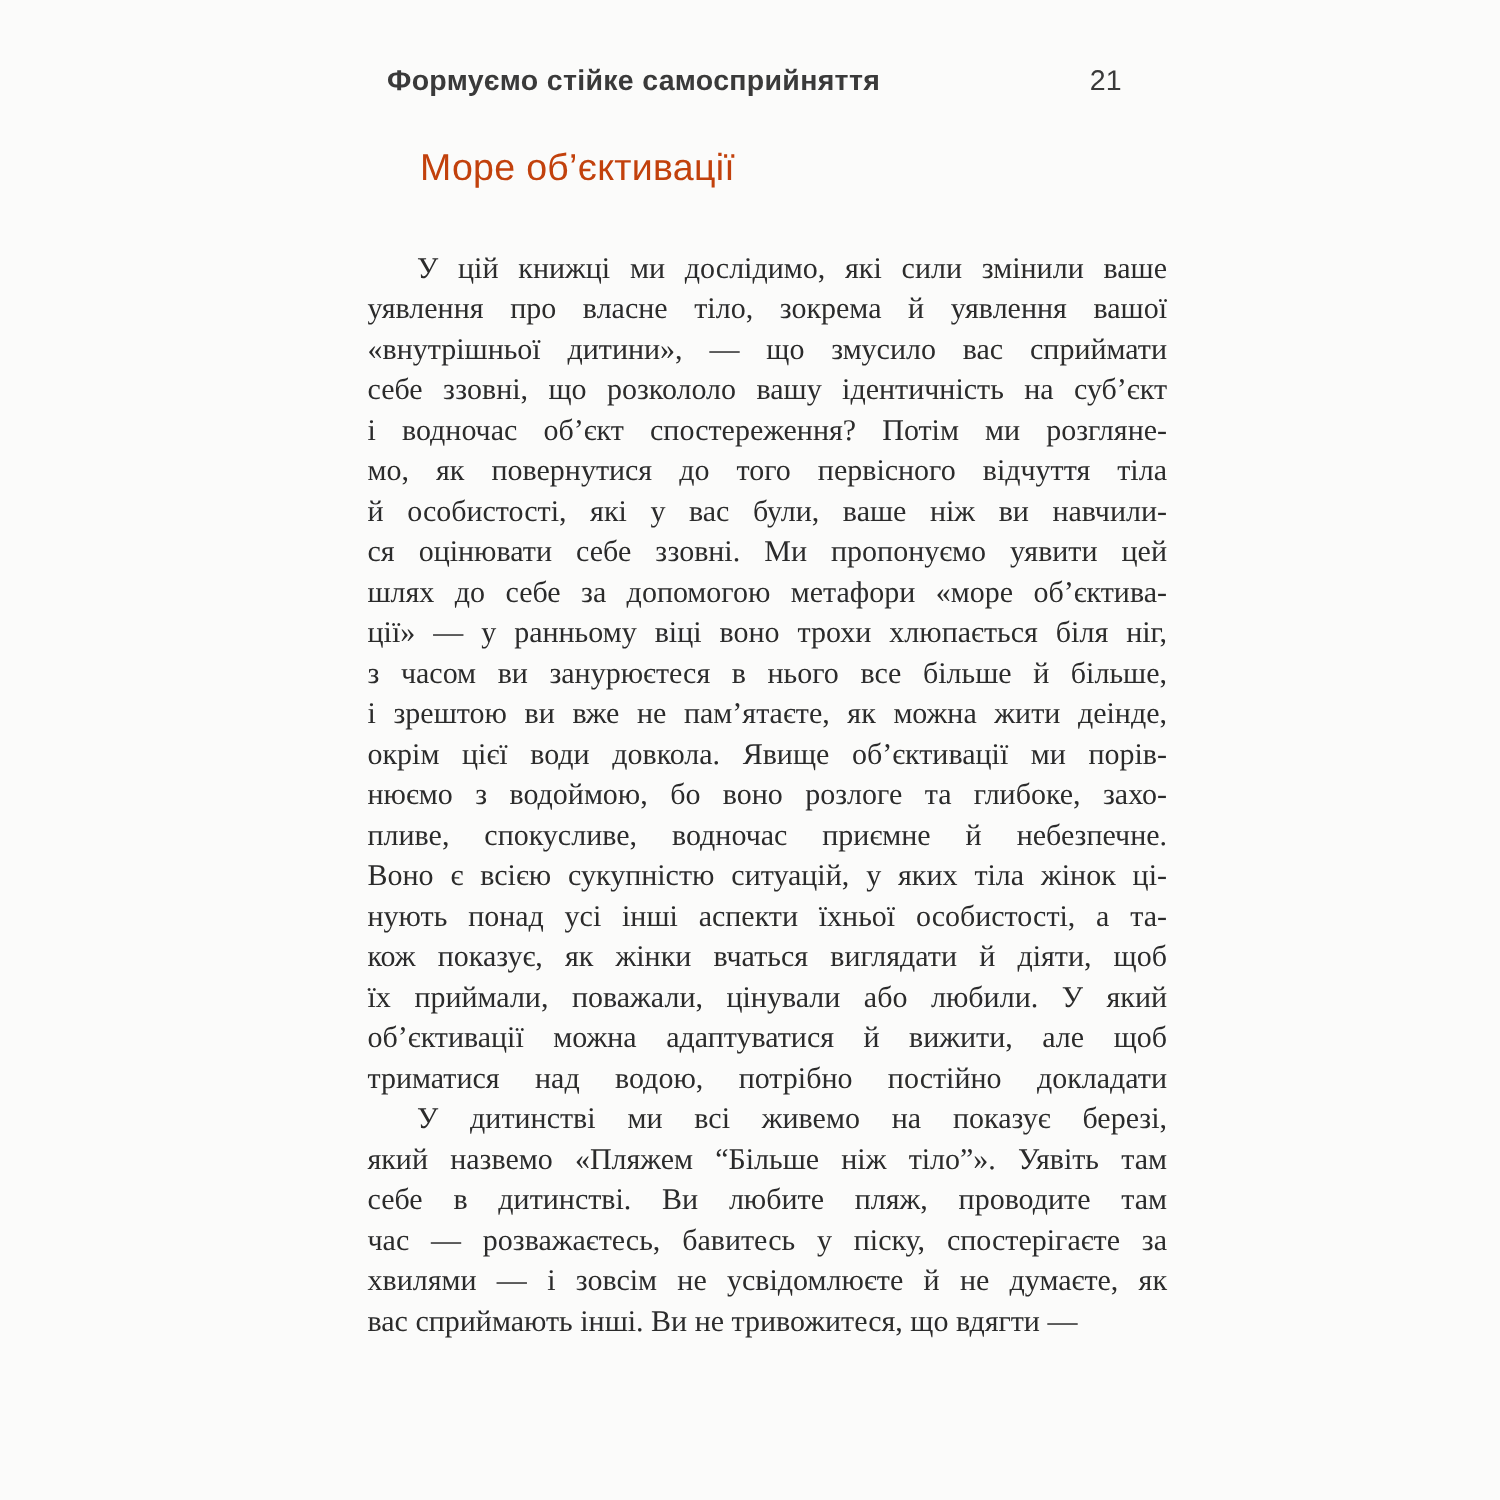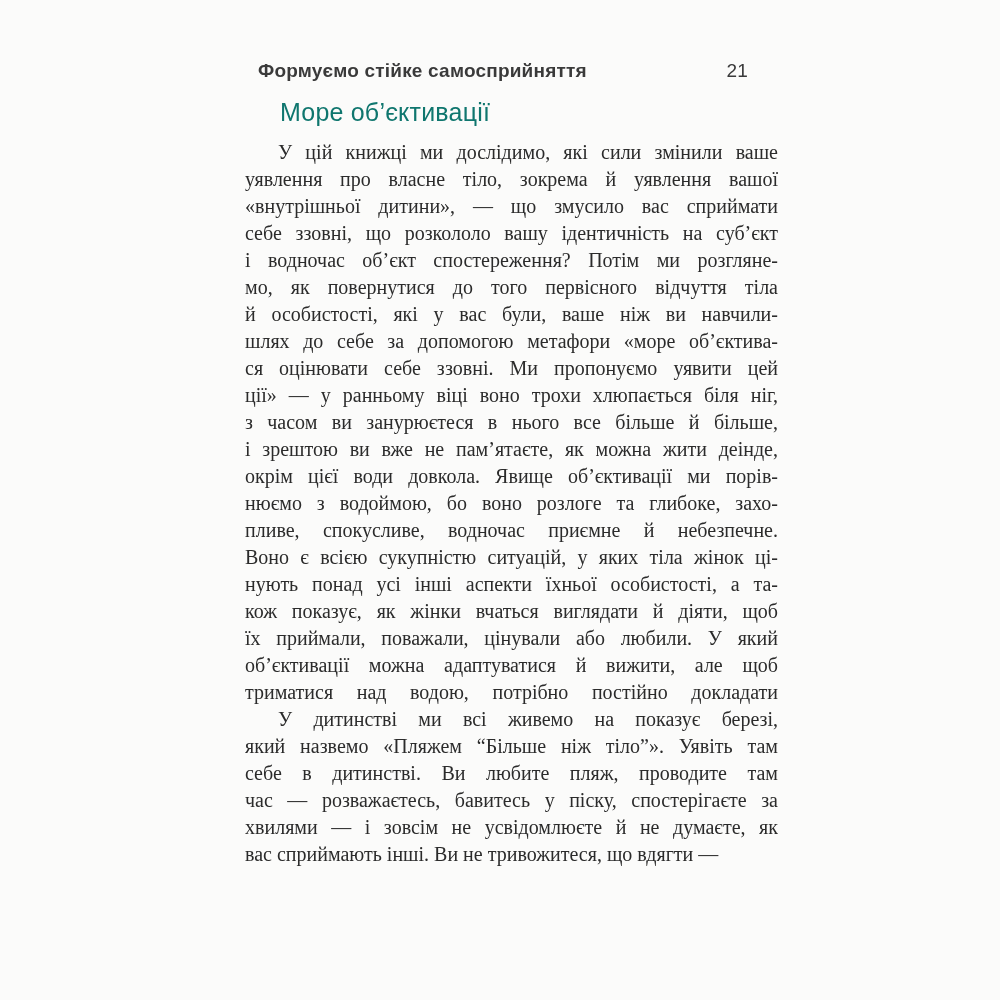--- a/index.html
+++ b/index.html
@@ -22,36 +22,36 @@
     width: 533px;
     display: flex;
     justify-content: space-between;
     align-items: baseline;
     font-family: "Liberation Sans", sans-serif;
     font-size: 19px;
     font-weight: 700;
     color: #3a3a3a;
     letter-spacing: 0.2px;
   }
-  .running-title { padding-left: 13px; margin-top: 16px; }
+  .running-title { padding-left: 13px; }
   .page-number { padding-right: 30px; font-weight: 400; }
   .section-title {
     position: absolute;
     left: 280px;
     top: 98px;
     font-family: "Liberation Sans", sans-serif;
     font-size: 25px;
     font-weight: 400;
-    color: #0f766e;
+    color: #c2410c;
     letter-spacing: 0.2px;
   }
   .body-text {
     position: absolute;
     left: 245px;
-    top: 139px;
+    top: 166px;
     width: 533px;
     font-size: 20px;
     color: #2b2b2b;
   }
   .line {
     height: 27px;
     line-height: 27px;
     text-align: justify;
     text-align-last: justify;
     white-space: normal;
@@ -73,22 +73,22 @@
   <h1 class="section-title">Море об’єктивації</h1>
 
   <div class="body-text" id="body-text">
       <div class="line indent">У цій книжці ми дослідимо, які сили змінили ваше</div>
       <div class="line">уявлення про власне тіло, зокрема й уявлення вашої</div>
       <div class="line">«внутрішньої дитини», — що змусило вас сприймати</div>
       <div class="line">себе ззовні, що розкололо вашу ідентичність на суб’єкт</div>
       <div class="line">і водночас об’єкт спостереження? Потім ми розгляне-</div>
       <div class="line">мо, як повернутися до того первісного відчуття тіла</div>
       <div class="line">й особистості, які у вас були, ваше ніж ви навчили-</div>
+      <div class="line">ся оцінювати себе ззовні. Ми пропонуємо уявити цей</div>
       <div class="line">шлях до себе за допомогою метафори «море об’єктива-</div>
-      <div class="line">ся оцінювати себе ззовні. Ми пропонуємо уявити цей</div>
       <div class="line">ції» — у ранньому віці воно трохи хлюпається біля ніг,</div>
       <div class="line">з часом ви занурюєтеся в нього все більше й більше,</div>
       <div class="line">і зрештою ви вже не пам’ятаєте, як можна жити деінде,</div>
       <div class="line">окрім цієї води довкола. Явище об’єктивації ми порів-</div>
       <div class="line">нюємо з водоймою, бо воно розлоге та глибоке, захо-</div>
       <div class="line">пливе, спокусливе, водночас приємне й небезпечне.</div>
       <div class="line">Воно є всією сукупністю ситуацій, у яких тіла жінок ці-</div>
       <div class="line">нують понад усі інші аспекти їхньої особистості, а та-</div>
       <div class="line">кож показує, як жінки вчаться виглядати й діяти, щоб</div>
       <div class="line">їх приймали, поважали, цінували або любили. У який</div>

